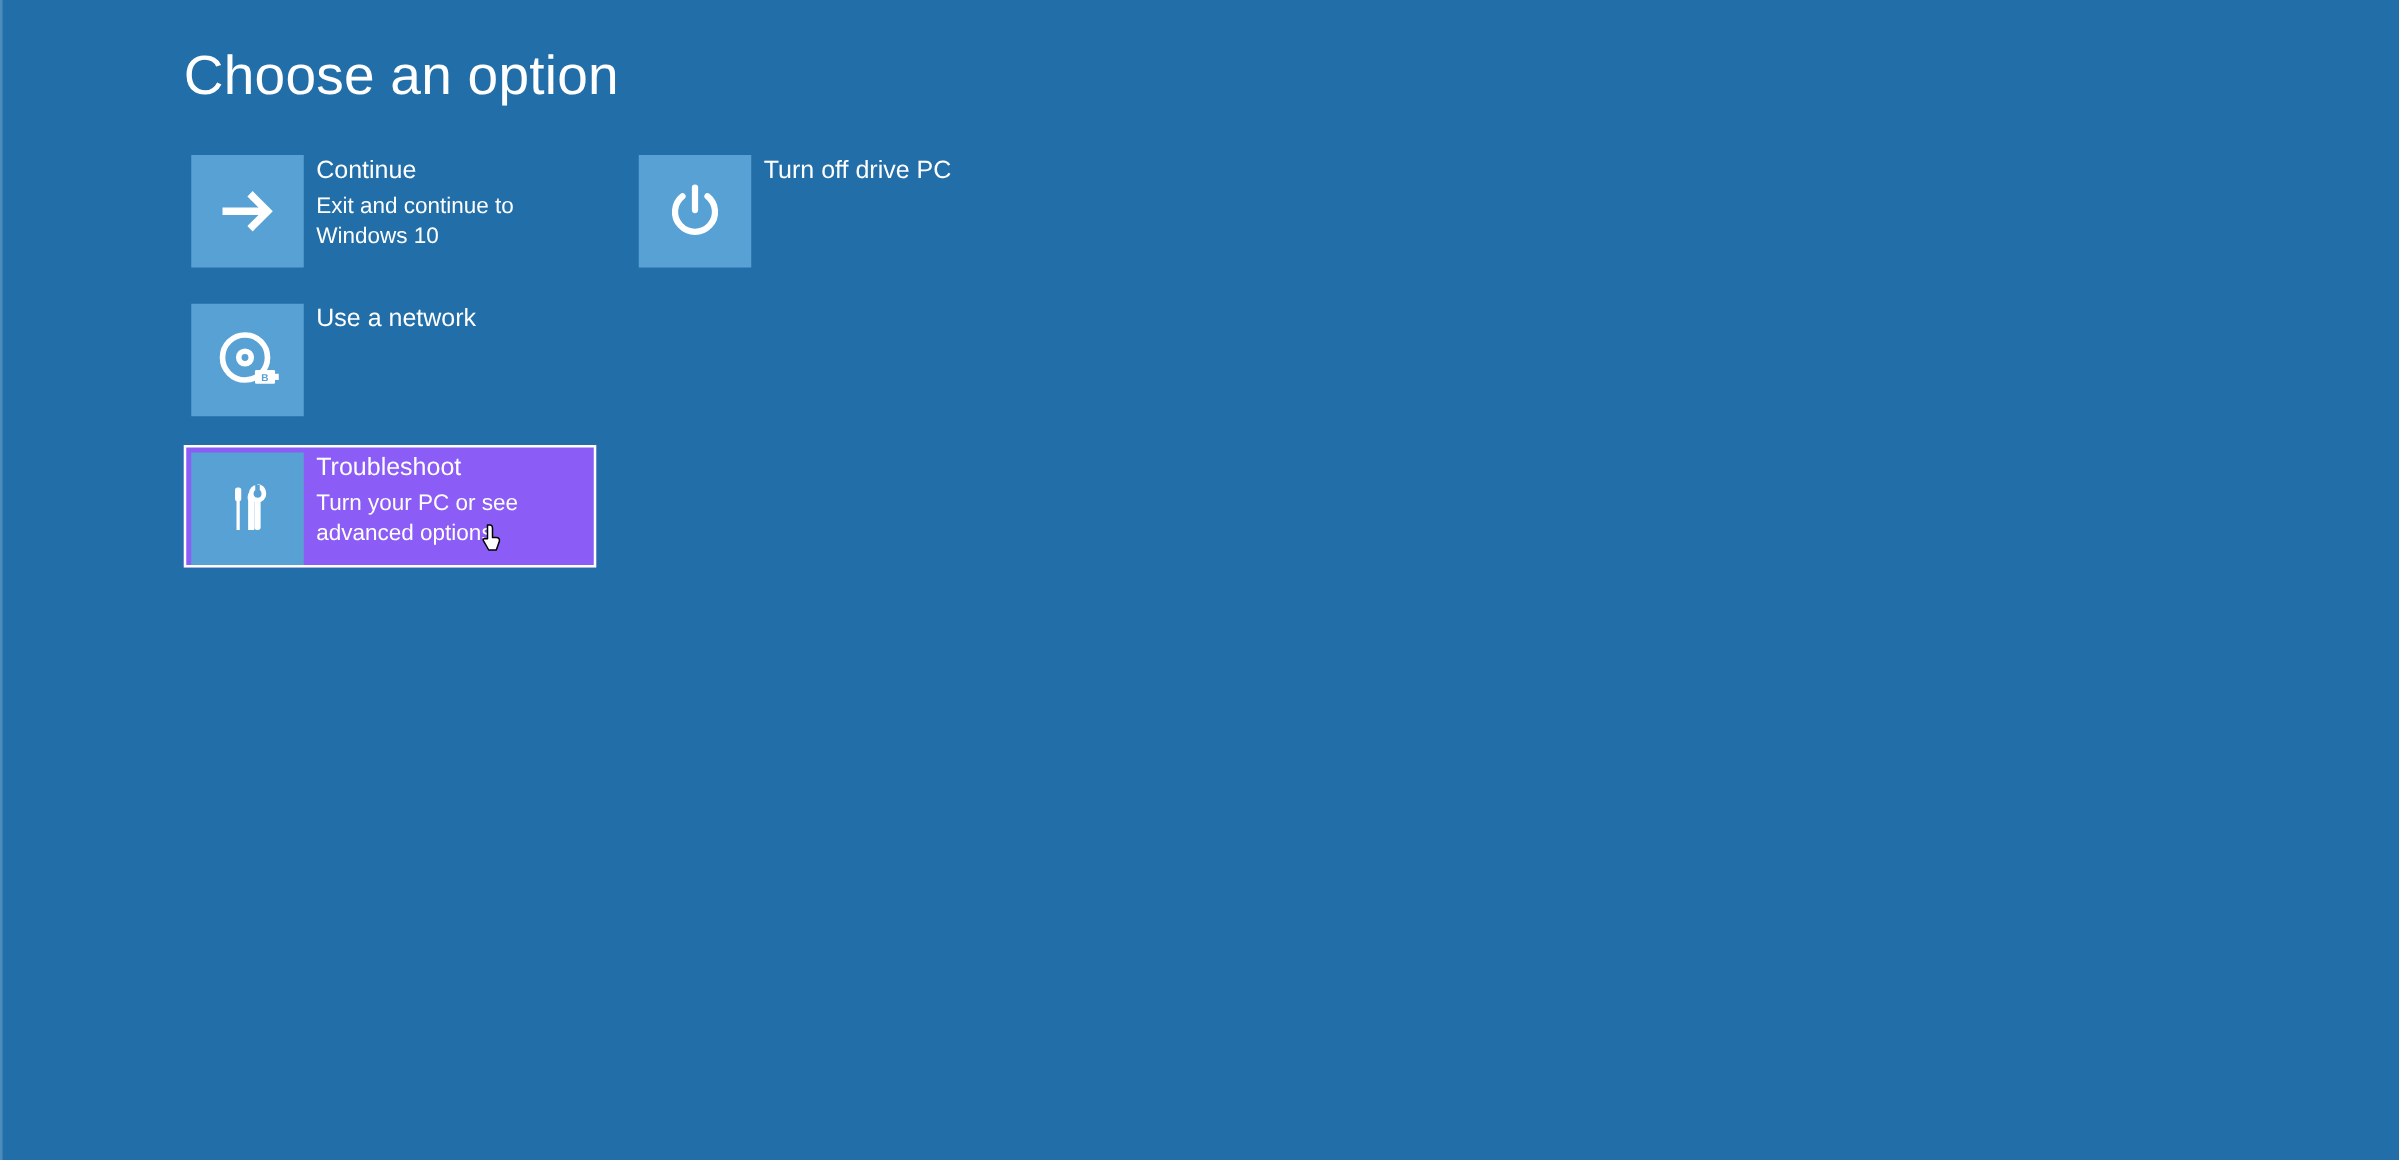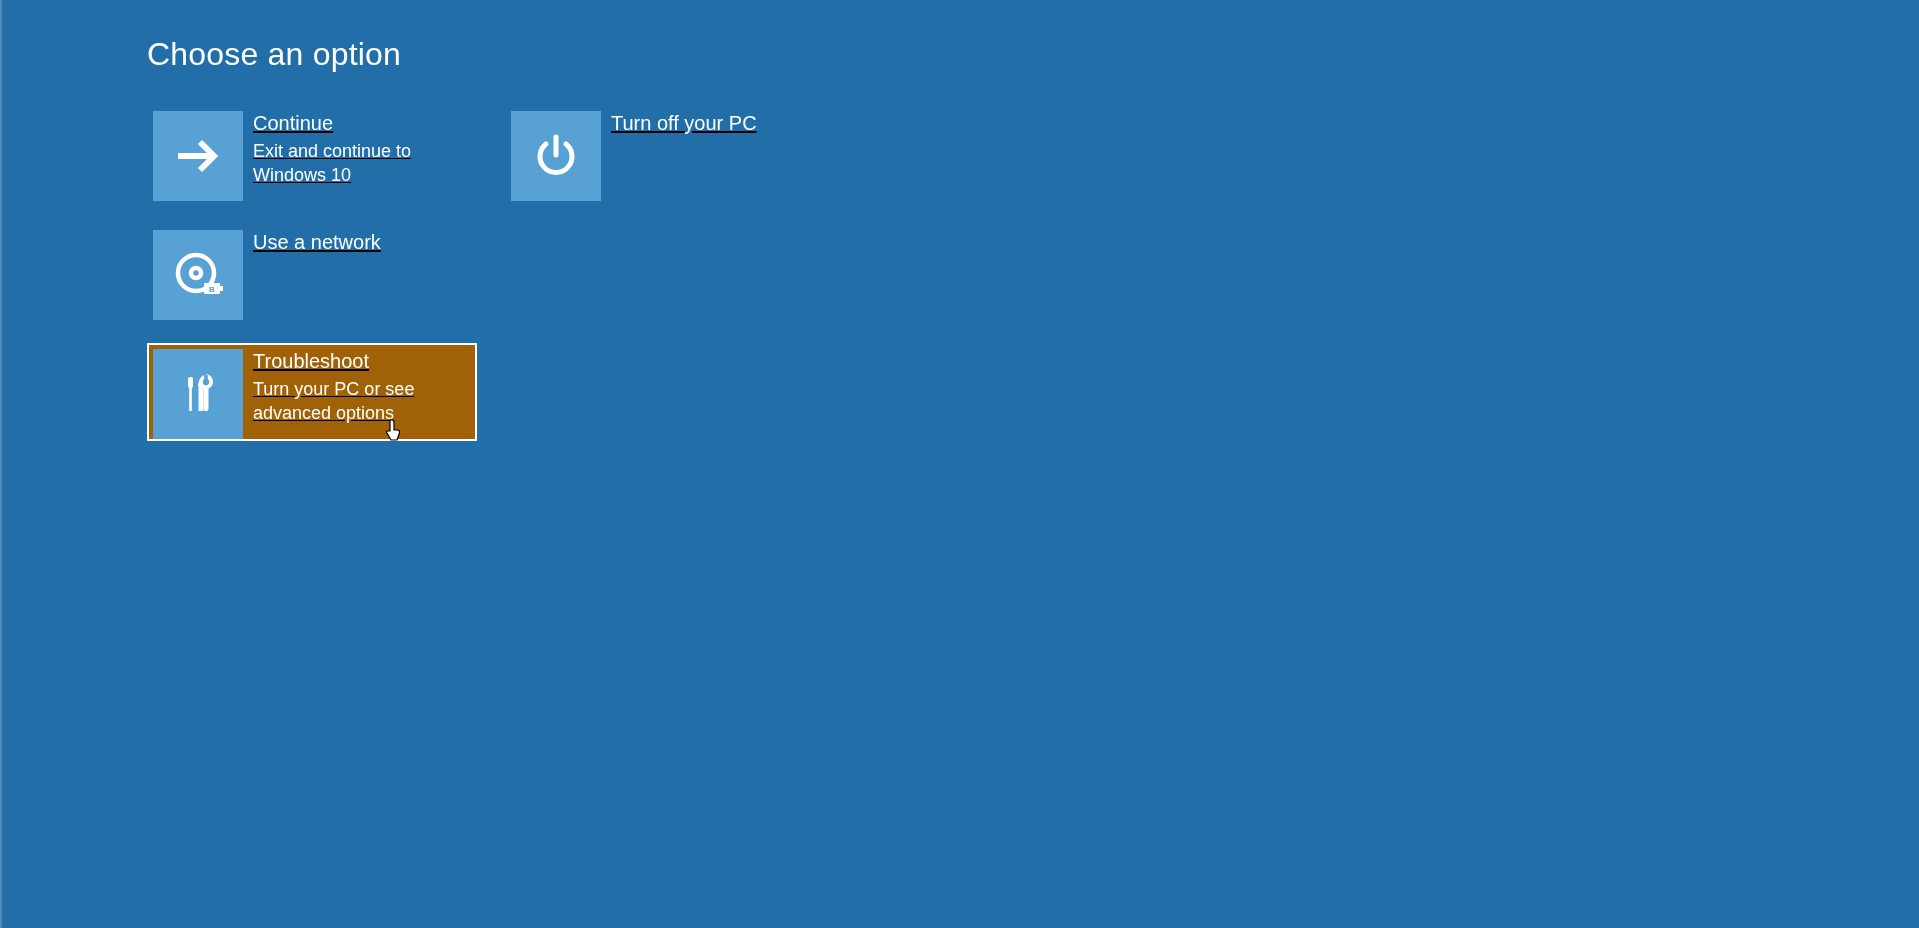--- a/index.html
+++ b/index.html
@@ -13,48 +13,47 @@
   body {
     background: #226ea8;
     border-left: 2px solid #4c8bbb;
     box-sizing: border-box;
   }
   .container {
     padding: 36px 0 0 145px;
   }
   .page-title {
     font-weight: 200;
-    font-size: 32px;
+    font-size: 44px;
     color: #ffffff;
     margin: 0 0 32px 0;
     letter-spacing: 0.2px;
   }
   .columns {
     display: flex;
     gap: 28px;
-    text-decoration: underline;
   }
   .col {
     display: flex;
     flex-direction: column;
     gap: 21px;
     width: 330px;
   }
   .tile {
     display: flex;
     align-items: flex-start;
     cursor: pointer;
     padding: 4px;
     border: 2px solid transparent;
     height: 98px;
     box-sizing: border-box;
   }
   .tile.selected {
     border: 2px solid #ffffff;
-    background: #a16207;
+    background: #8b5cf6;
   }
   .icon-box {
     flex: 0 0 90px;
     width: 90px;
     height: 90px;
     background: #58a1d4;
     display: flex;
     align-items: center;
     justify-content: center;
   }
@@ -167,21 +166,21 @@
       <div class="tile">
         <div class="icon-box">
           <svg width="50" height="50" viewBox="0 0 50 50">
             <g fill="none" stroke="#ffffff" stroke-width="5" stroke-linecap="round">
               <path d="M15 13 A16 16 0 1 0 35 13"></path>
               <line x1="25" y1="6" x2="25" y2="24"></line>
             </g>
           </svg>
         </div>
         <div class="text-box">
-          <div class="tile-title">Turn off your PC</div>
+          <div class="tile-title">Turn off drive PC</div>
           <div class="tile-desc"></div>
         </div>
       </div>
 
     </div>
 
   </div>
 </div>
 
 <div class="cursor">

